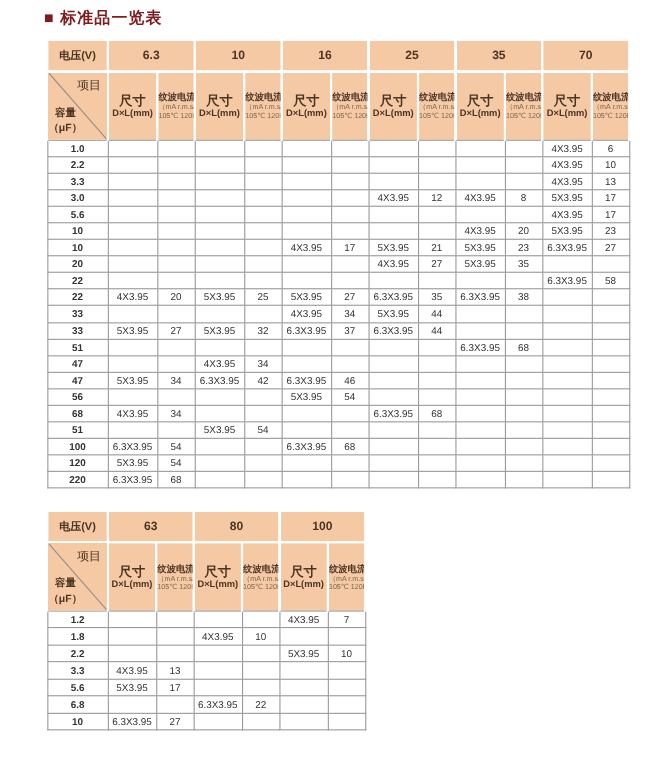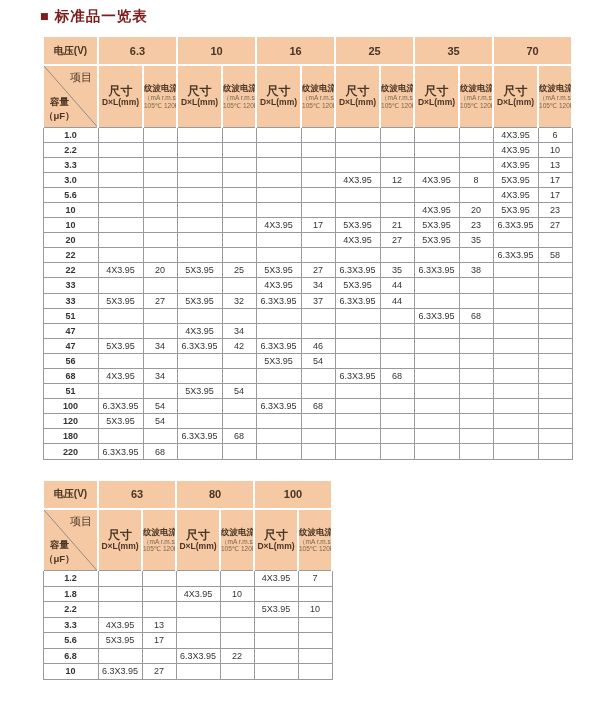--- a/index.html
+++ b/index.html
@@ -428,35 +428,20 @@
           <td></td>
           <td></td>
           <td></td>
           <td></td>
           <td></td>
           <td></td>
           <td></td>
           <td></td>
         </tr>
         <tr class="data">
-          <td class="cap">180</td>
-          <td></td>
-          <td></td>
-          <td>6.3X3.95</td>
-          <td>68</td>
-          <td></td>
-          <td></td>
-          <td></td>
-          <td></td>
-          <td></td>
-          <td></td>
-          <td></td>
-          <td></td>
-        </tr>
-        <tr class="data">
           <td class="cap">220</td>
           <td>6.3X3.95</td>
           <td>68</td>
           <td></td>
           <td></td>
           <td></td>
           <td></td>
           <td></td>
           <td></td>
           <td></td>

